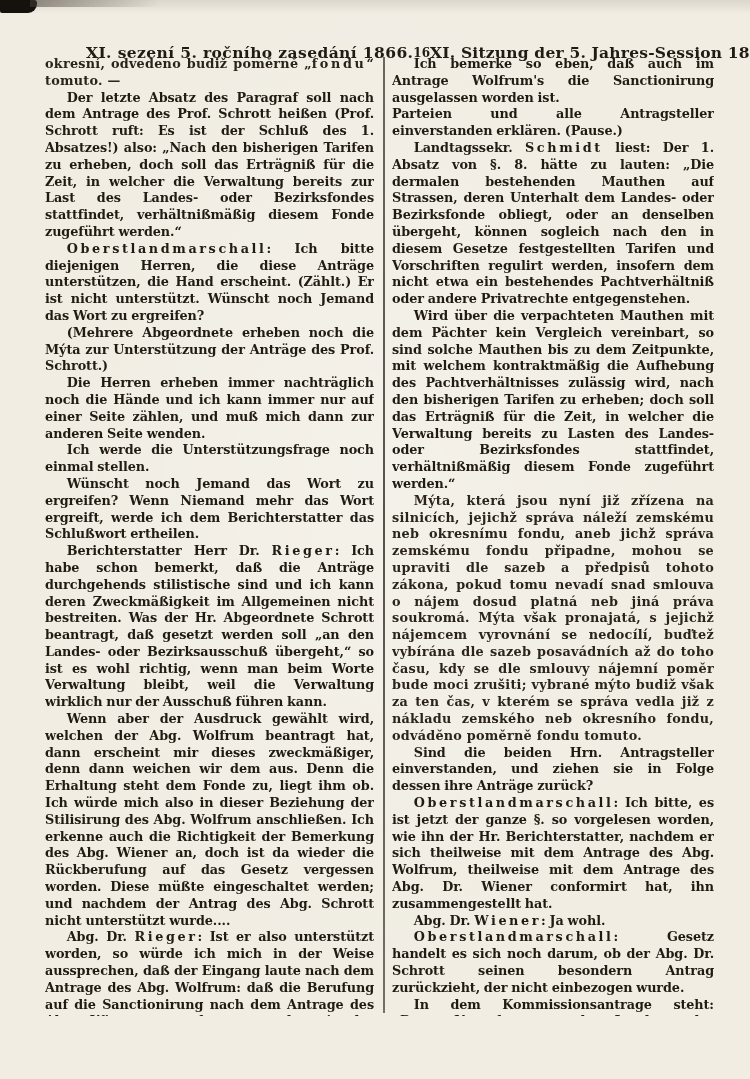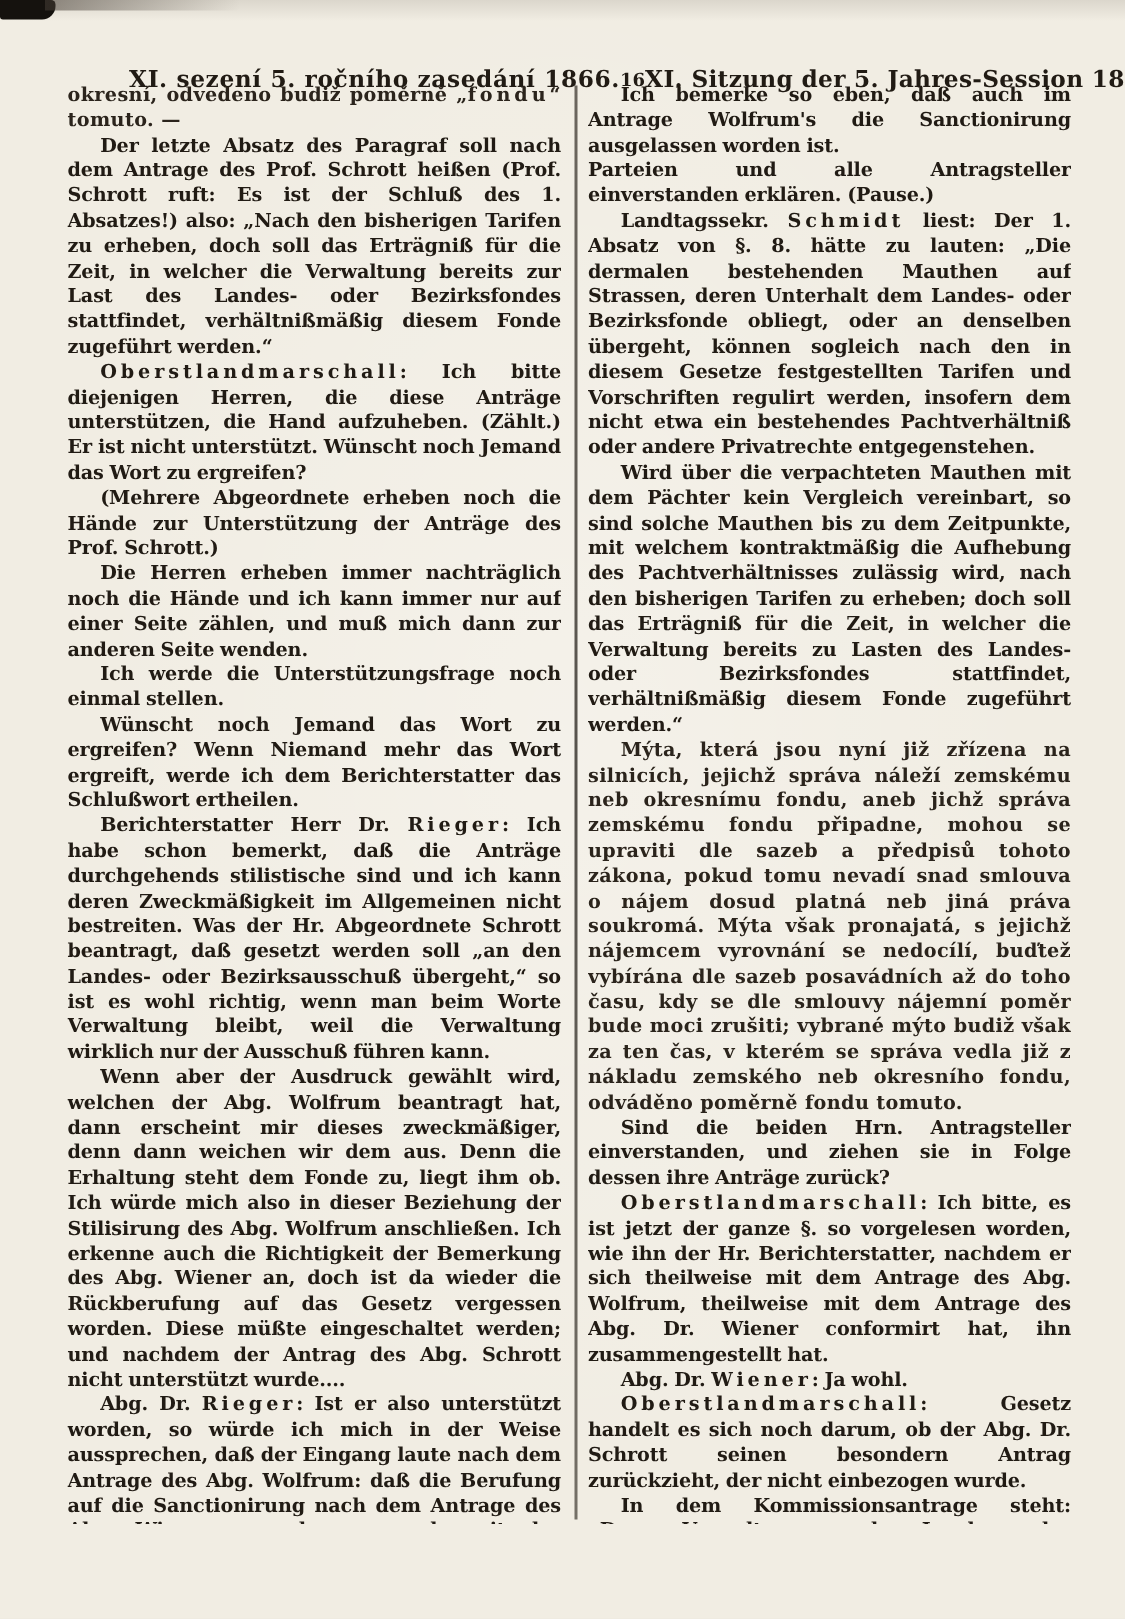--- a/index.html
+++ b/index.html
@@ -70,22 +70,22 @@
     <span class="h-title h-left">XI. sezení 5. ročního zasedání 1866.</span>
     <span class="h-page">16</span>
     <span class="h-title h-right">XI. Sitzung der 5. Jahres-Session 1866.</span>
   </div>
 
   <div id="divider"></div>
 
   <div id="col-left" class="column">
       <p class="para roman"><span>okresní, odvedeno budiž poměrně „</span><span class="spaced">fondu</span><span>“ tomuto. —</span></p>
       <p class="para fraktur indent"><span>Der letzte Absatz des Paragraf soll nach dem Antrage des Prof. Schrott heißen (Prof. Schrott ruft: Es ist der Schluß des 1. Absatzes!) also: „Nach den bisherigen Tarifen zu erheben, doch soll das Erträgniß für die Zeit, in welcher die Verwaltung bereits zur Last des Landes- oder Bezirksfondes stattfindet, verhältnißmäßig diesem Fonde zugeführt werden.“</span></p>
-      <p class="para fraktur indent"><span class="spaced">Oberstlandmarschall</span><span>: Ich bitte diejenigen Herren, die diese Anträge unterstützen, die Hand aufzuheben. (Zählt.) Er ist nicht unterstützt. Wünscht noch Jemand das Wort zu ergreifen?</span></p>
-      <p class="para fraktur indent"><span>(Mehrere Abgeordnete erheben noch die Hände zur Unterstützung der Anträge des Prof. Schrott.)</span></p>
+      <p class="para fraktur indent"><span class="spaced">Oberstlandmarschall</span><span>: Ich bitte diejenigen Herren, die diese Anträge unterstützen, die Hand erscheint. (Zählt.) Er ist nicht unterstützt. Wünscht noch Jemand das Wort zu ergreifen?</span></p>
+      <p class="para fraktur indent"><span>(Mehrere Abgeordnete erheben noch die Mýta zur Unterstützung der Anträge des Prof. Schrott.)</span></p>
       <p class="para fraktur indent"><span>Die Herren erheben immer nachträglich noch die Hände und ich kann immer nur auf einer Seite zählen, und muß mich dann zur anderen Seite wenden.</span></p>
       <p class="para fraktur indent"><span>Ich werde die Unterstützungsfrage noch einmal stellen.</span></p>
       <p class="para fraktur indent"><span>Wünscht noch Jemand das Wort zu ergreifen? Wenn Niemand mehr das Wort ergreift, werde ich dem Berichterstatter das Schlußwort ertheilen.</span></p>
       <p class="para fraktur indent"><span>Berichterstatter Herr Dr. </span><span class="spaced">Rieger</span><span>: Ich habe schon bemerkt, daß die Anträge durchgehends stilistische sind und ich kann deren Zweckmäßigkeit im Allgemeinen nicht bestreiten. Was der Hr. Abgeordnete Schrott beantragt, daß gesetzt werden soll „an den Landes- oder Bezirksausschuß übergeht,“ so ist es wohl richtig, wenn man beim Worte Verwaltung bleibt, weil die Verwaltung wirklich nur der Ausschuß führen kann.</span></p>
       <p class="para fraktur indent"><span>Wenn aber der Ausdruck gewählt wird, welchen der Abg. Wolfrum beantragt hat, dann erscheint mir dieses zweckmäßiger, denn dann weichen wir dem aus. Denn die Erhaltung steht dem Fonde zu, liegt ihm ob. Ich würde mich also in dieser Beziehung der Stilisirung des Abg. Wolfrum anschließen. Ich erkenne auch die Richtigkeit der Bemerkung des Abg. Wiener an, doch ist da wieder die Rückberufung auf das Gesetz vergessen worden. Diese müßte eingeschaltet werden; und nachdem der Antrag des Abg. Schrott nicht unterstützt wurde....</span></p>
       <p class="para fraktur indent"><span>Abg. Dr. </span><span class="spaced">Rieger</span><span>: Ist er also unterstützt worden, so würde ich mich in der Weise aussprechen, daß der Eingang laute nach dem Antrage des Abg. Wolfrum: daß die Berufung auf die Sanctionirung nach dem Antrage des Abg. Wiener weggelassen werde mit der nöthigen Einschaltung und daß der Schluß des 1. Absatzes nach dem Antrage des Abg. Schrott aufgenommen werde.</span></p>
     </div>
 
   <div id="col-right" class="column">
       <p class="para fraktur indent"><span>Ich bemerke so eben, daß auch im Antrage Wolfrum's die Sanctionirung ausgelassen worden ist.</span></p>

